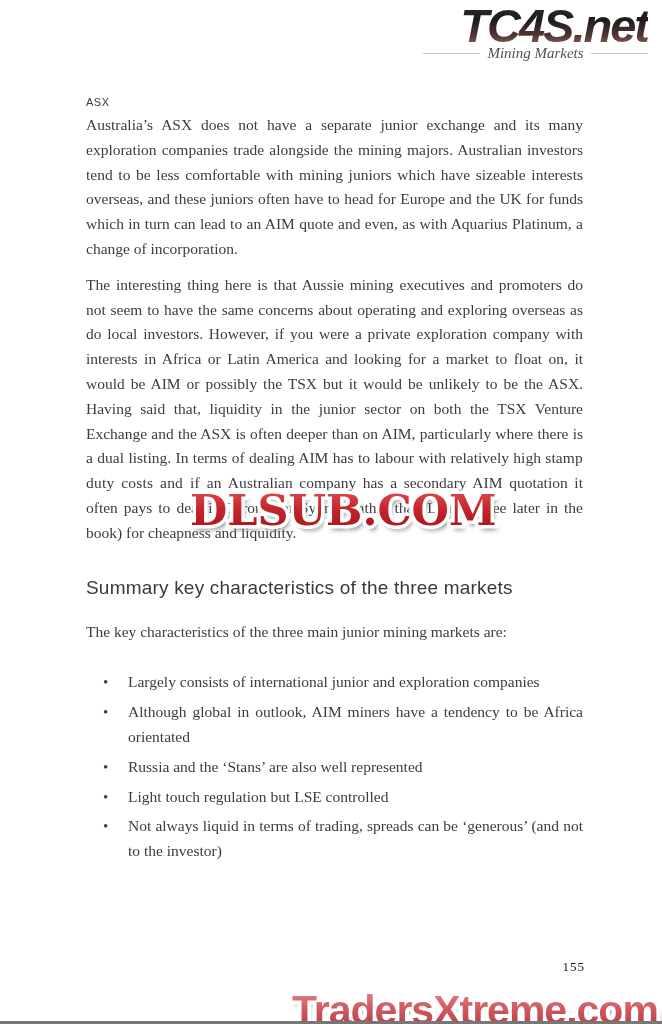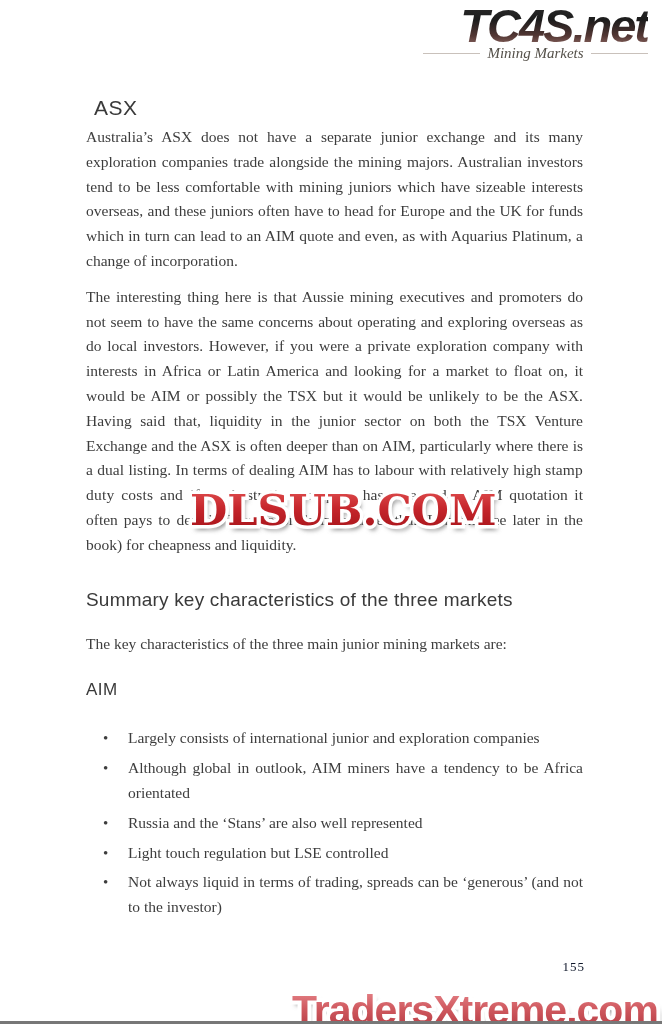--- a/index.html
+++ b/index.html
@@ -67,21 +67,21 @@
     top: 96px;
     left: 86px;
     width: 497px;
     color: #3d3d3d;
   }
   .h-sans {
     font-family: "Liberation Sans", sans-serif;
     font-weight: normal;
     color: #3a3a3a;
   }
-  h2.h-sans { font-size: 21px; letter-spacing: .5px; margin-left: 8px; }
+  h2.h-sans { font-size: 11px; letter-spacing: .5px; }
   h1.h-sans { font-size: 19px; margin-top: 31px; letter-spacing: .2px; }
   h3.h-sans { font-size: 17px; margin-top: 24px; letter-spacing: .5px; }
 
   p.body-text {
     font-size: 15.5px;
     line-height: 24.8px;
     text-align: justify;
     text-justify: inter-word;
   }
   p.p1 { margin-top: 5px; }
@@ -177,21 +177,20 @@
     <h2 class="h-sans">ASX</h2>
 
     <p class="body-text p1">Australia’s ASX does not have a separate junior exchange and its many exploration companies trade alongside the mining majors. Australian investors tend to be less comfortable with mining juniors which have sizeable interests overseas, and these juniors often have to head for Europe and the UK for funds which in turn can lead to an AIM quote and even, as with Aquarius Platinum, a change of incorporation.</p>
 
     <p class="body-text p2"><span>The interesting thing here is that Aussie mining executives and promoters do not seem to have the same concerns about operating and exploring overseas as do local investors. However, if you were a private exploration company with interests in Africa or Latin America and looking for a market to float on, it would be AIM or possibly the TSX but it would be unlikely to be the ASX. Having said that, liquidity in the junior sector on both the TSX Venture Exchange and the ASX is often deeper than on AIM, particularly where there is a dual listing. In terms of dealing AIM has to labour with relatively high st</span><span class="obscured">amp duty costs and if an Au</span><span>stralian company has a secondary AIM quotation it often pays to deal in Toronto or Sydney rather than London (see later in the book) for cheapness and liquidity.</span></p>
 
     <h1 class="h-sans">Summary key characteristics of the three markets</h1>
 
     <p class="body-text intro">The key characteristics of the three main junior mining markets are:</p>
 
-    <h3 class="h-sans">AIM</h3>
 
     <ul class="bullets">
 
         <li>
           <span class="dot">•</span>
           <span>Largely consists of international junior and exploration companies</span>
         </li>
 
         <li>
           <span class="dot">•</span>

